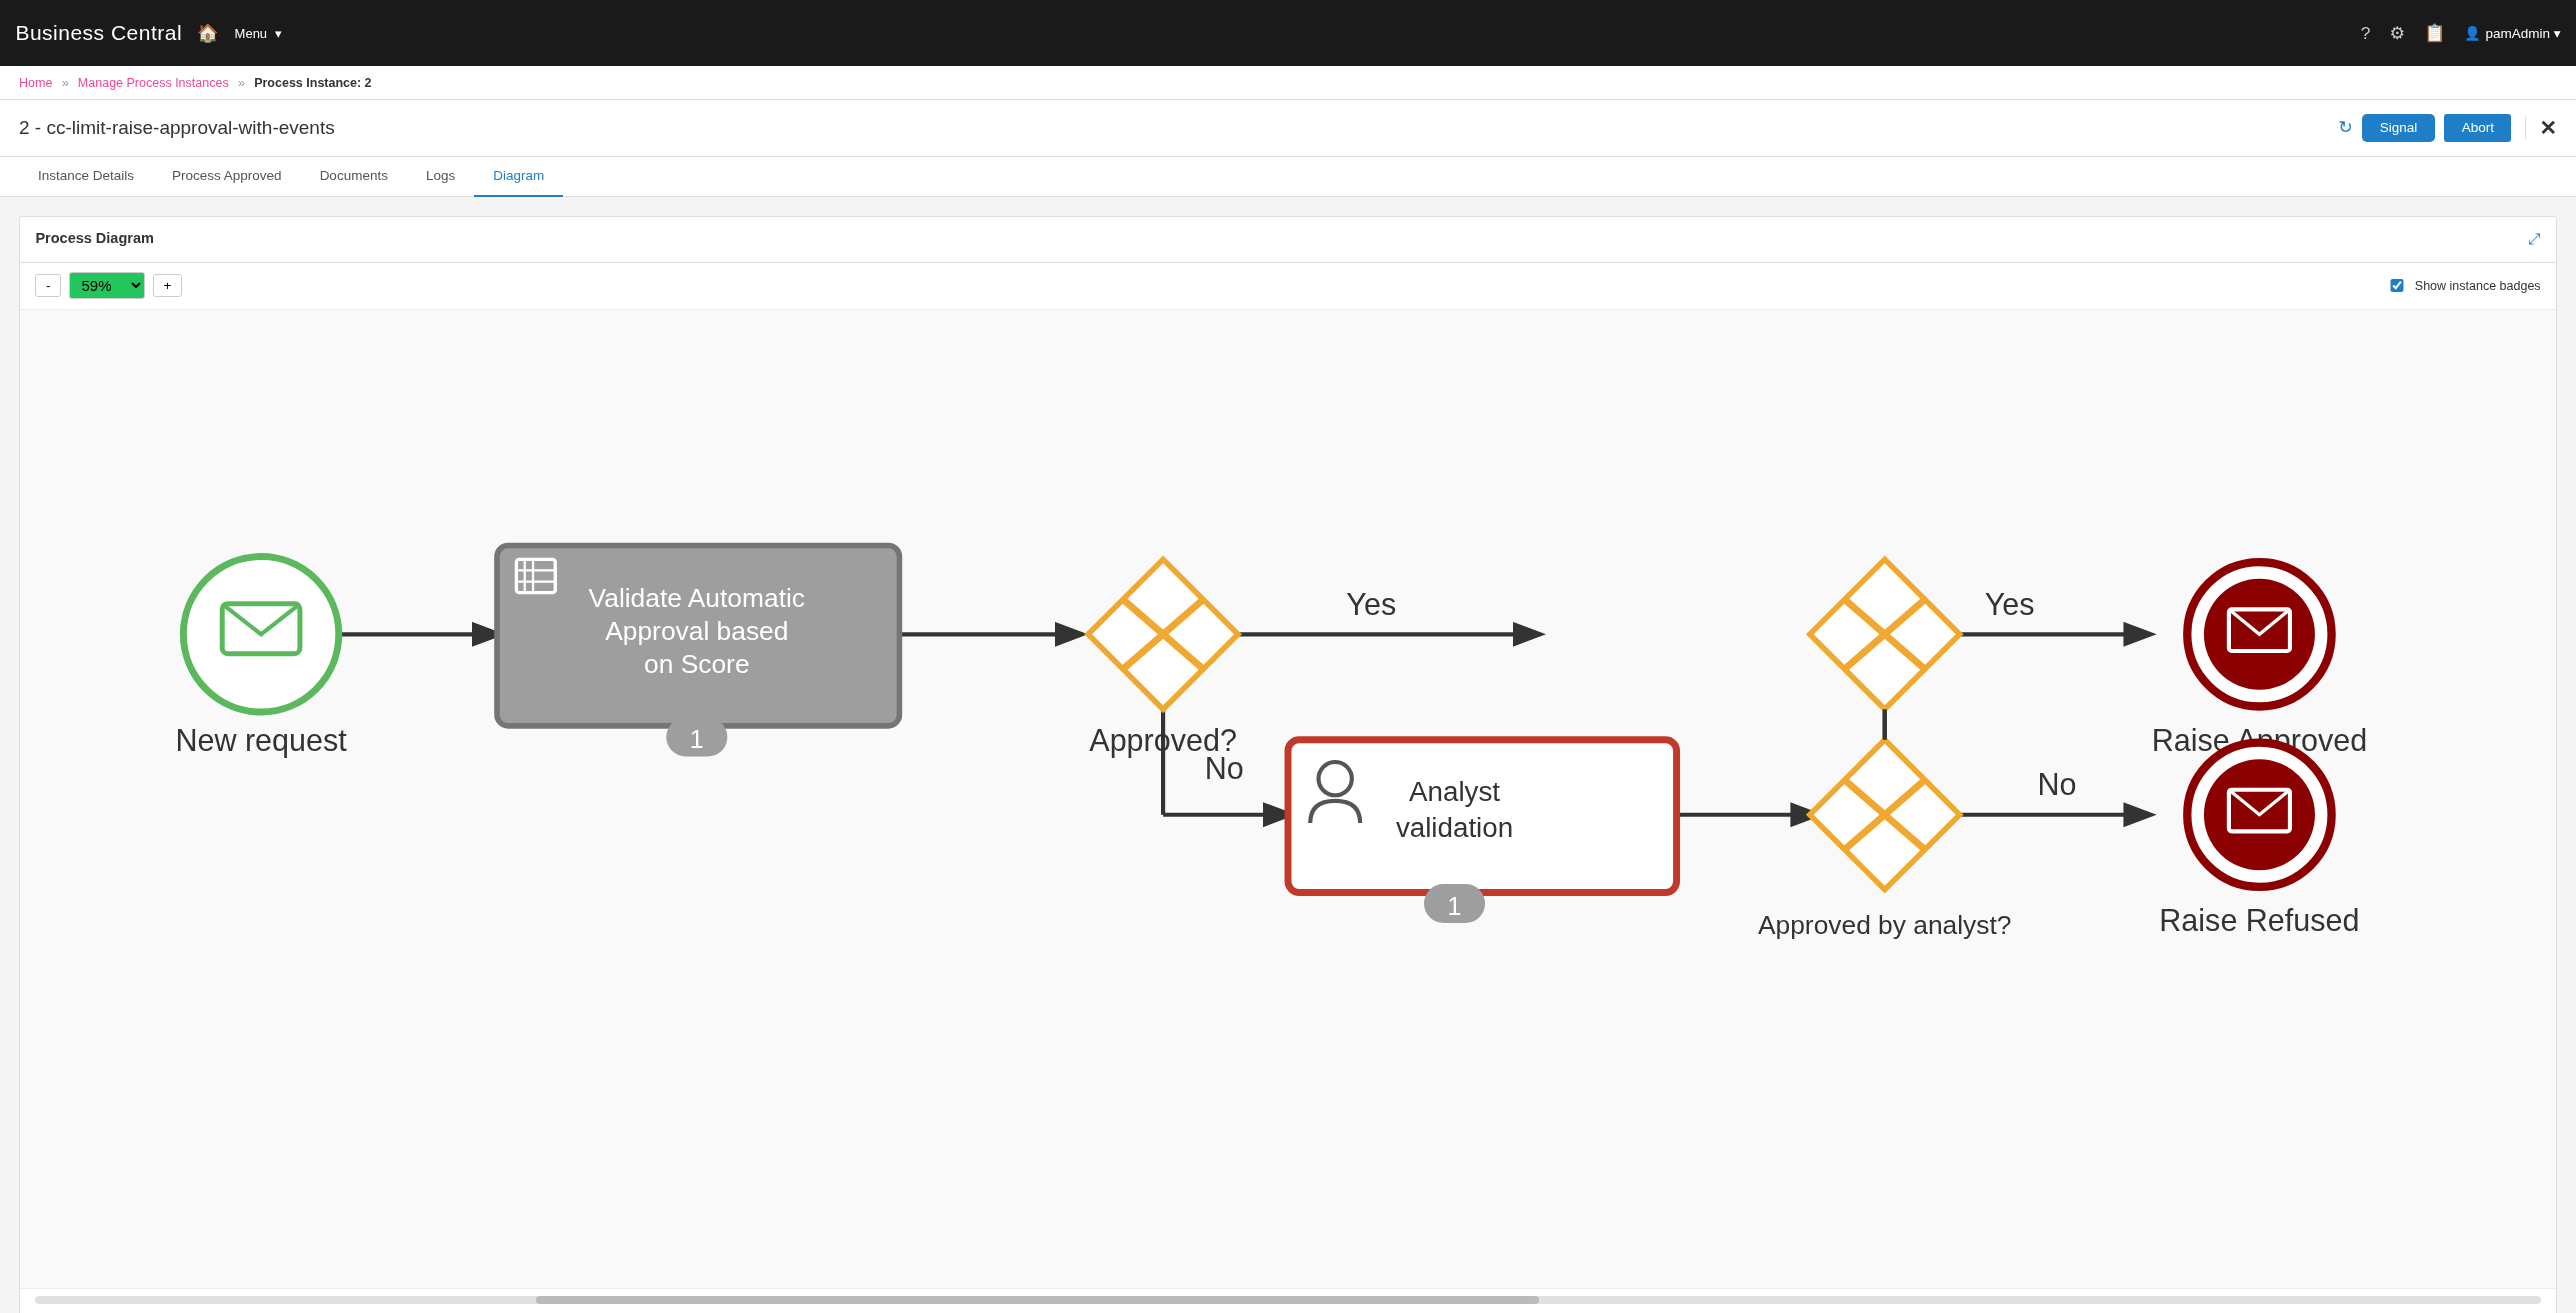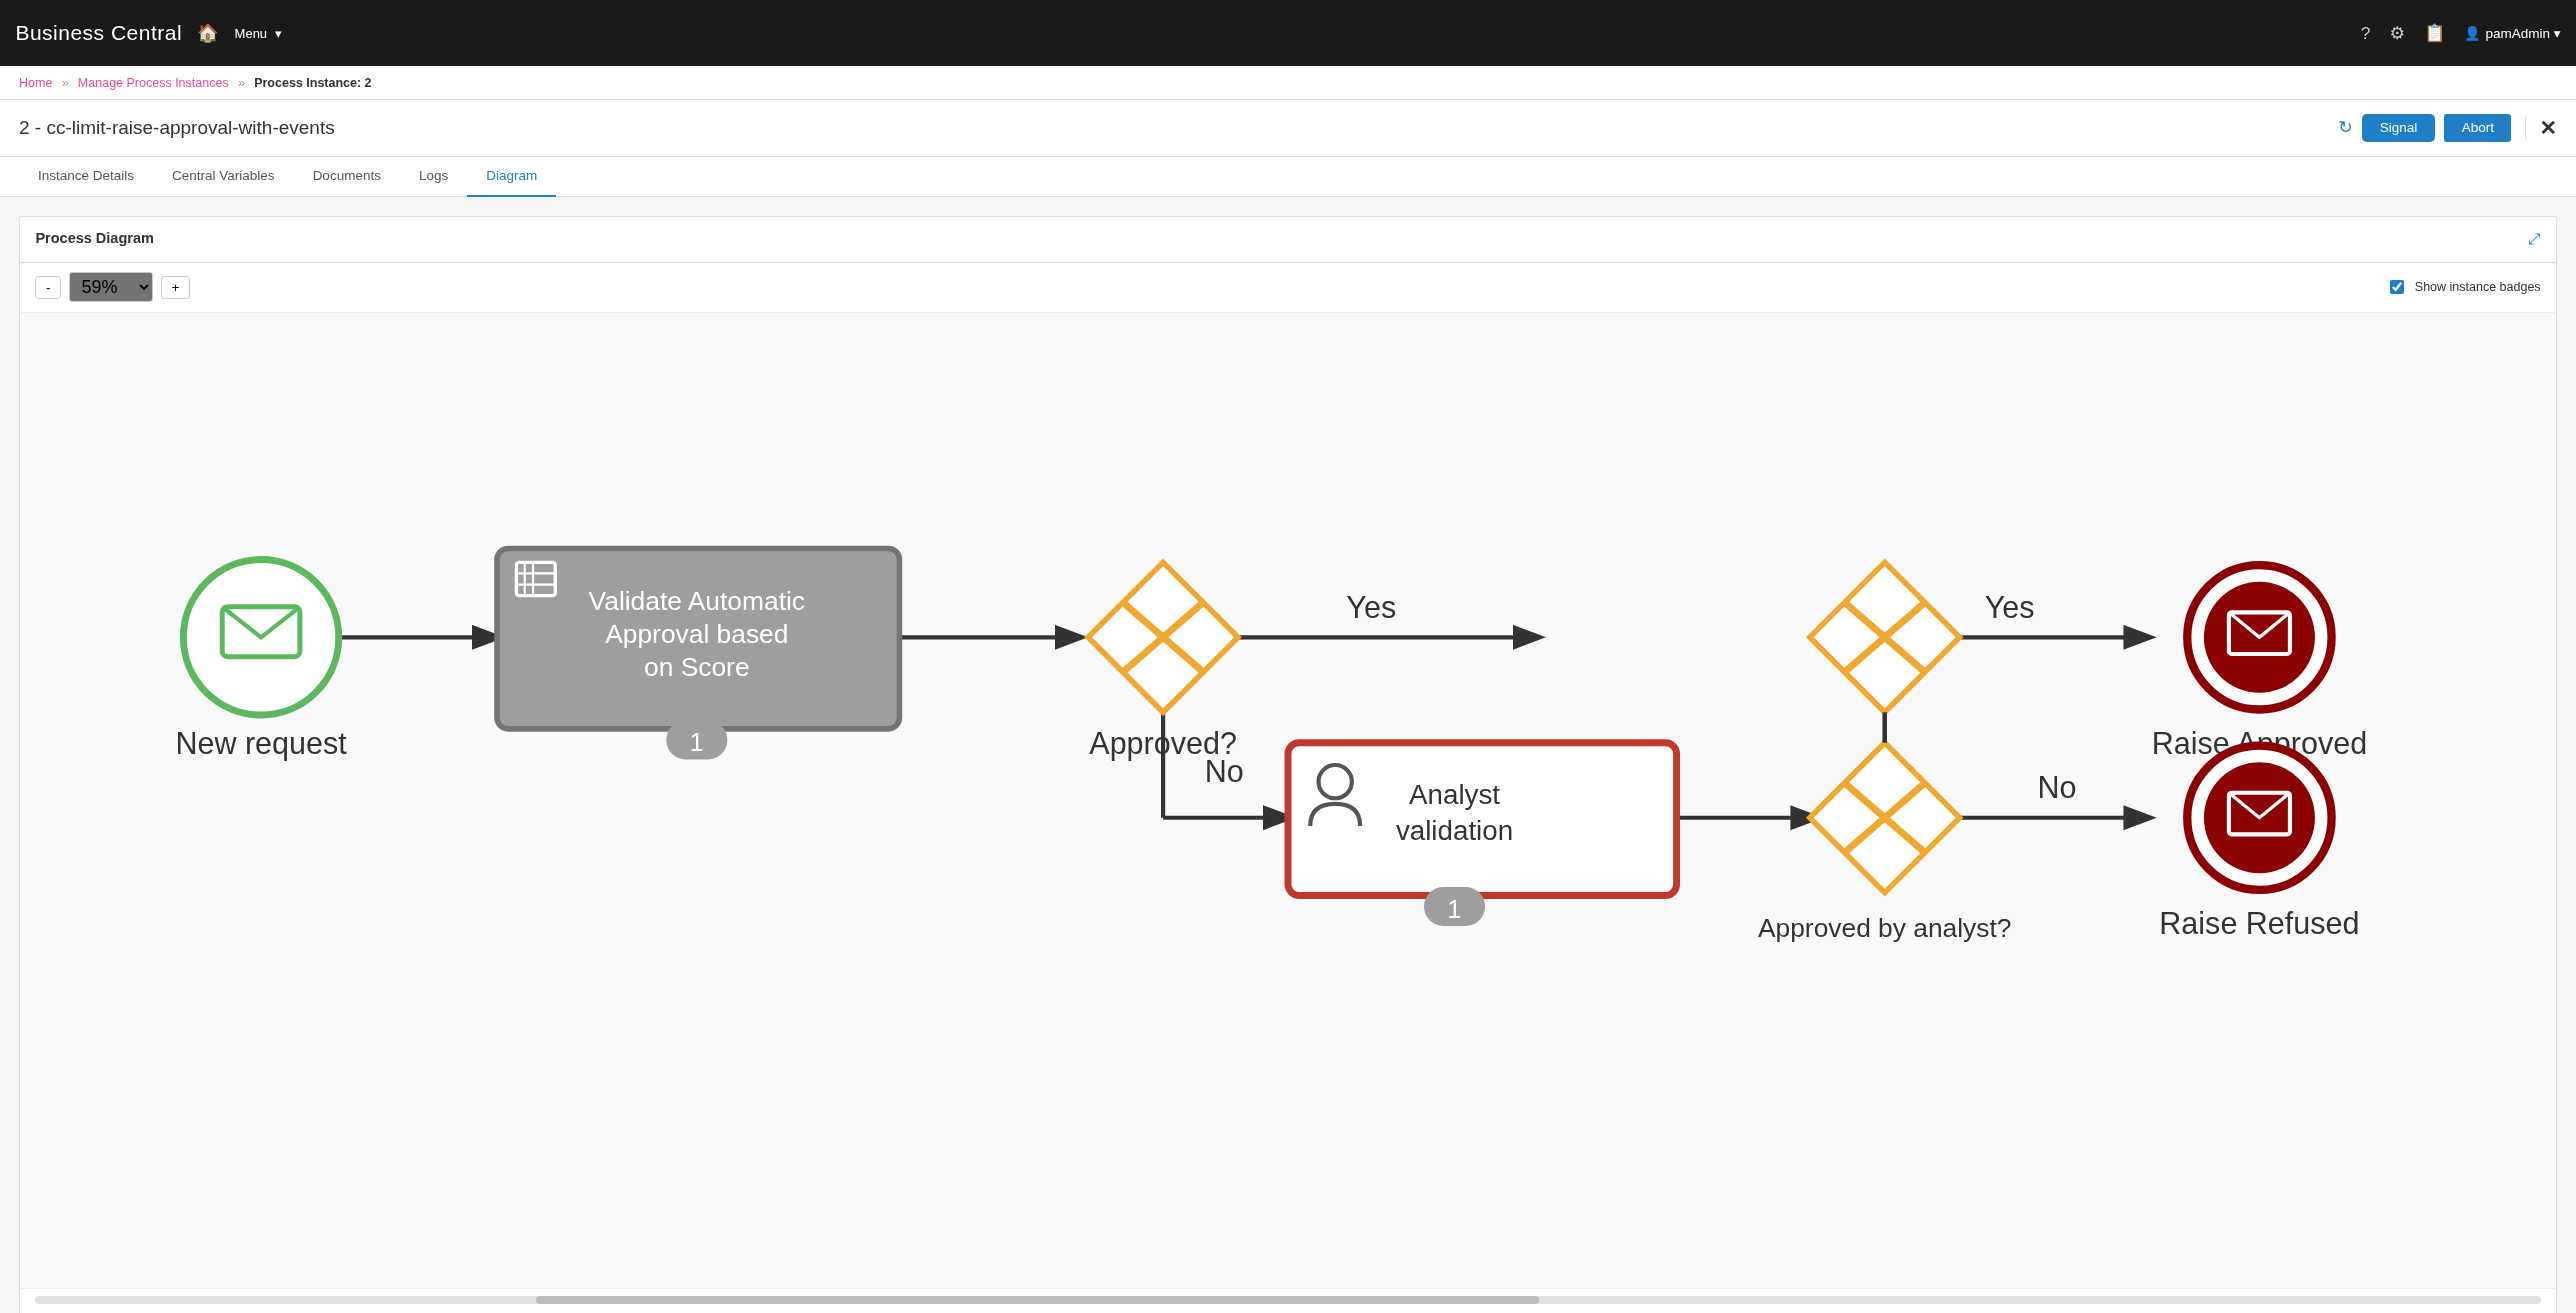--- a/index.html
+++ b/index.html
@@ -165,23 +165,23 @@
       border: 1px solid #ccc;
       padding: 2.9px 9.6px;
       border-radius: 2.9px;
       cursor: pointer;
       font-size: 13.5px;
     }
     .zoom-select {
       border: 1px solid #ccc;
       padding: 2.9px 7.7px;
       border-radius: 2.9px;
-      font-size: 18px;
+      font-size: 15px;
       cursor: pointer;
-      background: #737373;
+      background: #22c55e;
     }
     .show-badges {
       margin-left: auto;
       display: flex;
       gap: 11px;
       font-size: 12.5px;
     }
     .show-badges input[type="checkbox"] { accent-color: #1e7ec8; width: 13.5px; height: 13.5px; }
 
     
@@ -255,21 +255,21 @@
     <button class="btn-refresh">↻</button>
     <button class="btn-signal">Signal</button>
     <button class="btn-abort">Abort</button>
     <span style="width:1px;height:23px;background:#ddd;display:inline-block;margin:0 3.9px;"></span>
     <button class="btn-close">✕</button>
   </div>
 </div>
 
 <div class="tabs">
   <div class="tab">Instance Details</div>
-  <div class="tab">Central Variables</div>
+  <div class="tab">Process Approved</div>
   <div class="tab">Documents</div>
   <div class="tab">Logs</div>
   <div class="tab active">Diagram</div>
 </div>
 
 <div class="main-content">
 
 
   <div class="diagram-panel">
     <div class="diagram-header">

